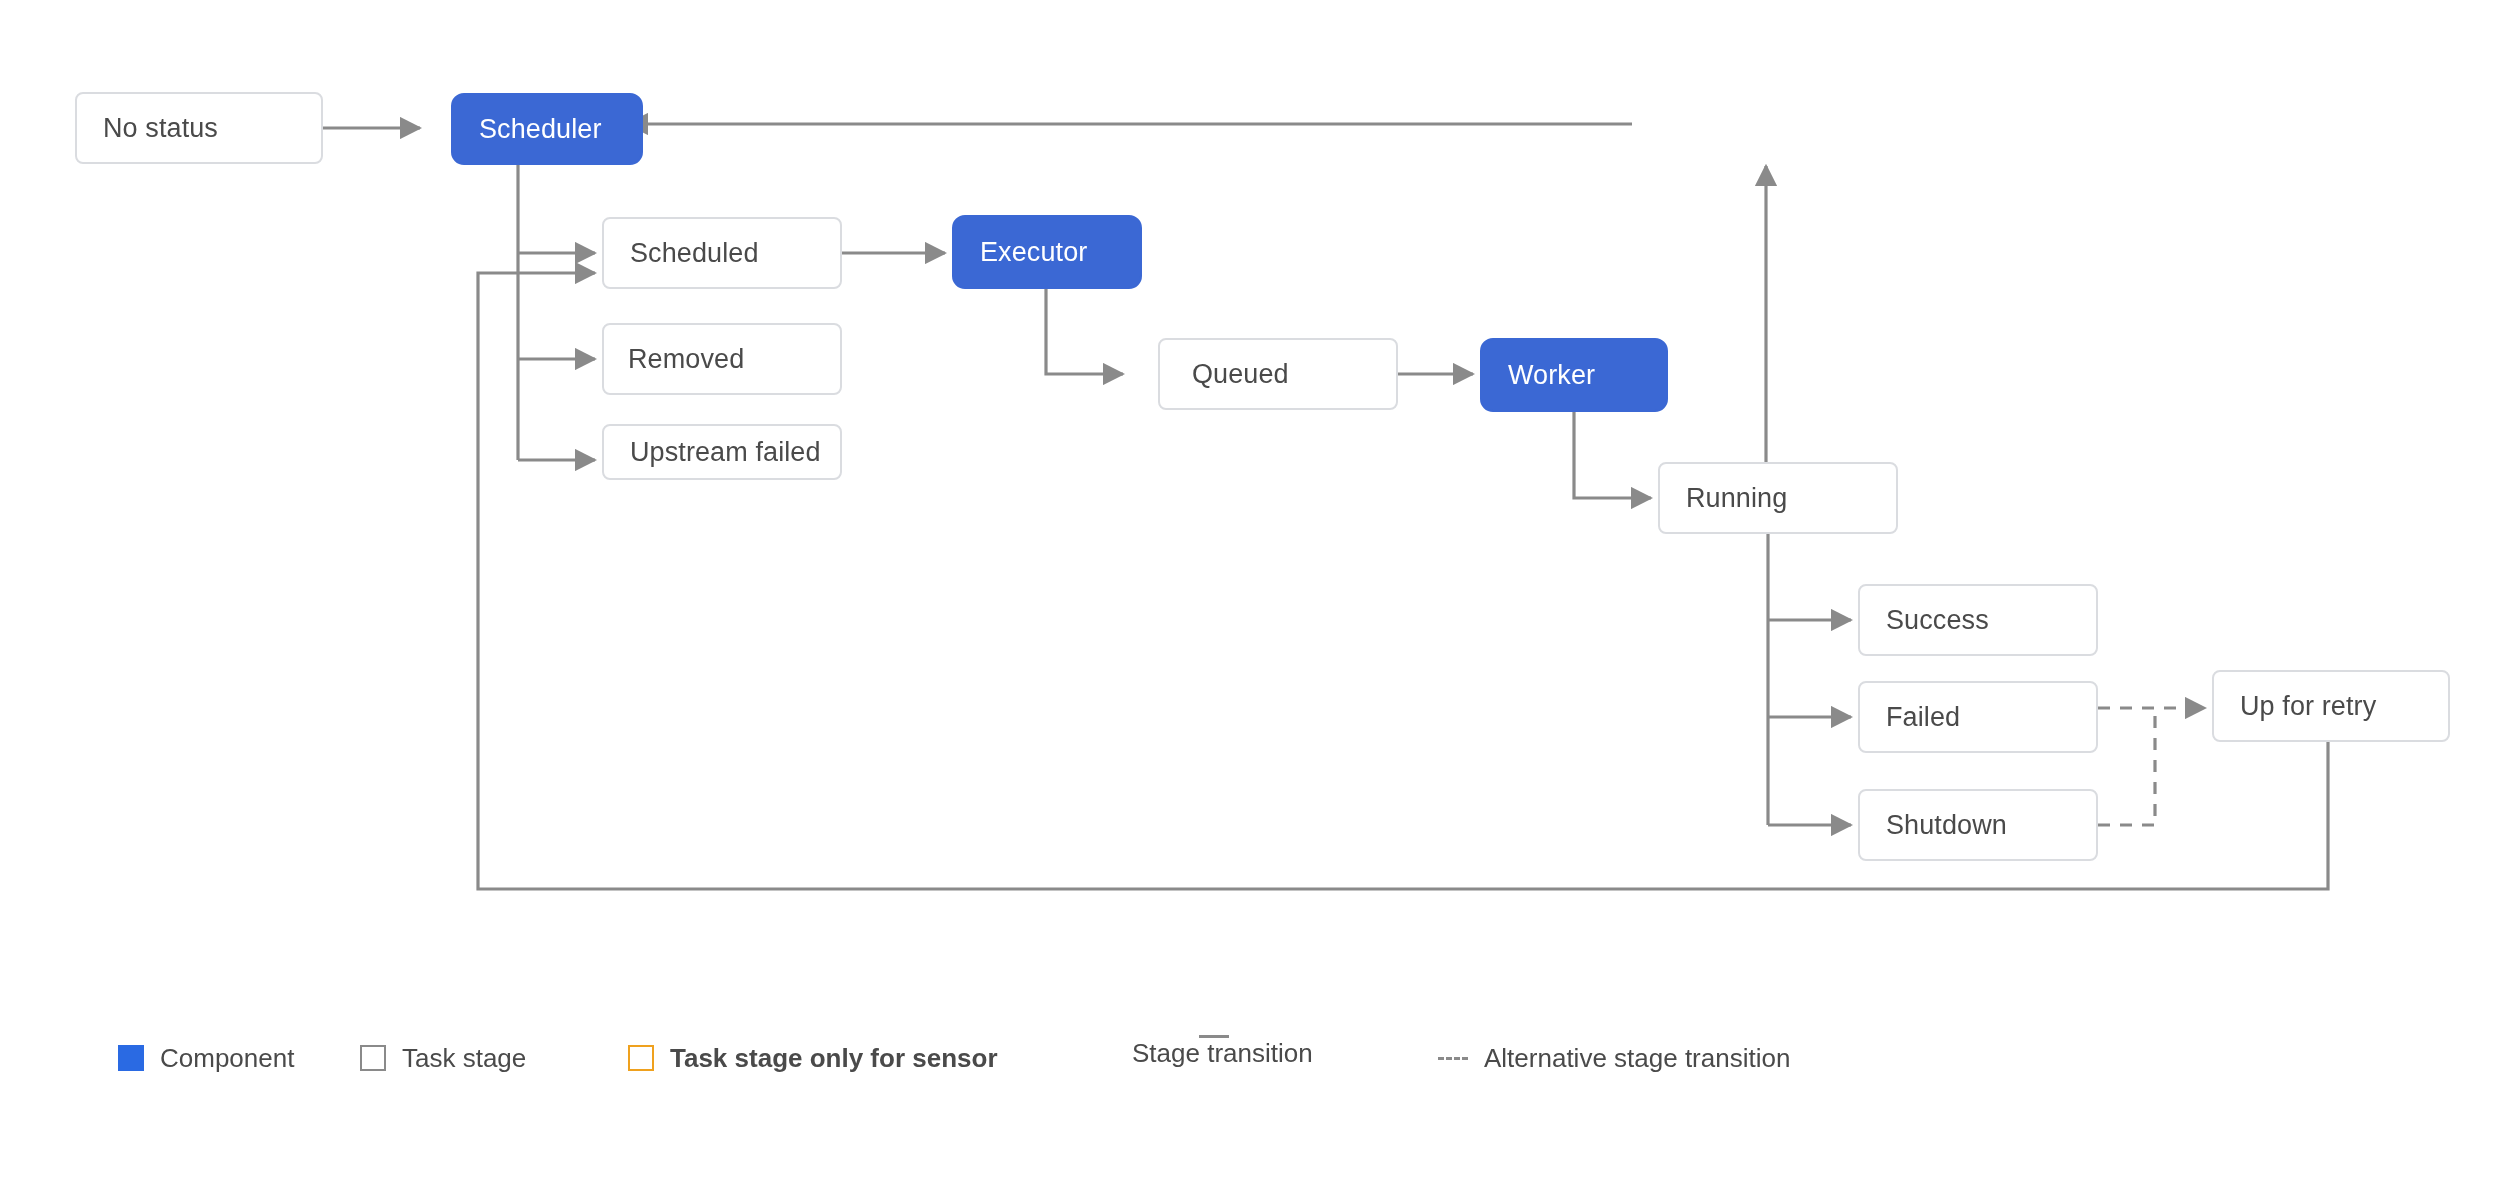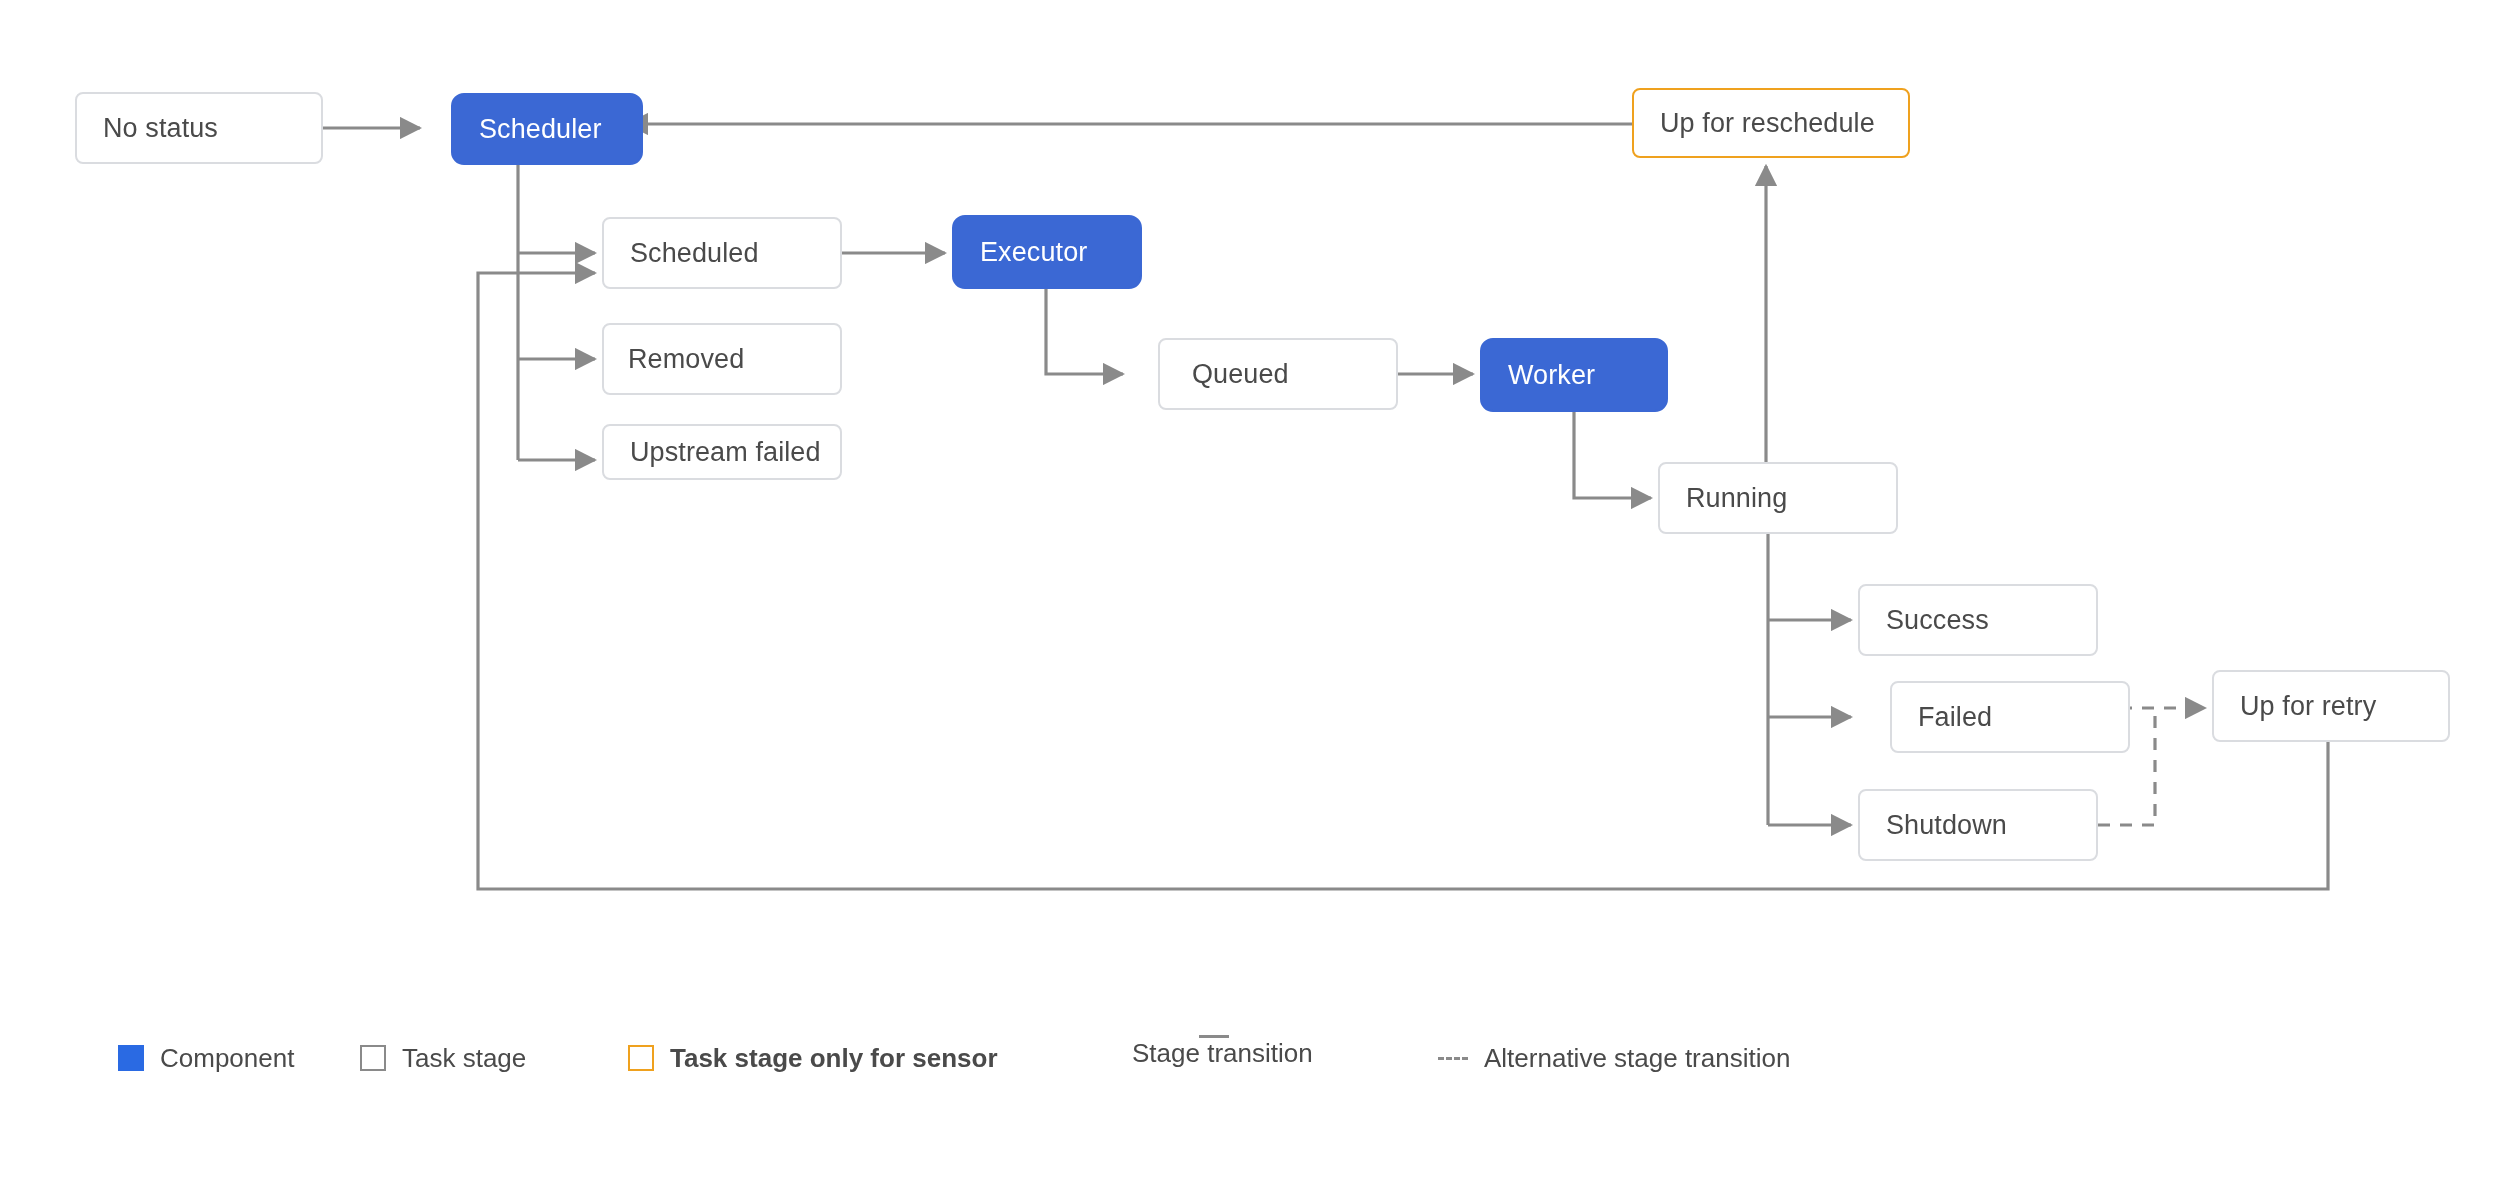--- a/index.html
+++ b/index.html
@@ -139,23 +139,20 @@
   </svg>
 
   <div class="node stage" style="left:75px; top:92px; width:248px; height:72px;">
     <span>No status</span>
   </div>
 
   <div class="node component" style="left:427px; top:93px; width:192px; height:72px;margin-left:24px;">
     <span>Scheduler</span>
   </div>
 
-  <div class="node sensor" style="left:1632px; top:88px; width:278px; height:70px;">
-    <span>Up for reschedule</span>
-  </div>
 
   <div class="node stage" style="left:602px; top:217px; width:240px; height:72px;">
     <span>Scheduled</span>
   </div>
 
   <div class="node component" style="left:952px; top:215px; width:190px; height:74px;">
     <span>Executor</span>
   </div>
 
   <div class="node stage" style="left:602px; top:323px; width:240px; height:72px;padding-left:24px;">
@@ -175,21 +172,21 @@
   </div>
 
   <div class="node stage" style="left:1658px; top:462px; width:240px; height:72px;">
     <span>Running</span>
   </div>
 
   <div class="node stage" style="left:1858px; top:584px; width:240px; height:72px;">
     <span>Success</span>
   </div>
 
-  <div class="node stage" style="left:1858px; top:681px; width:240px; height:72px;margin-left:32px;">
+  <div class="node stage" style="left:1858px; top:681px; width:240px; height:72px;">
     <span>Failed</span>
   </div>
 
   <div class="node stage" style="left:2212px; top:670px; width:238px; height:72px;">
     <span>Up for retry</span>
   </div>
 
   <div class="node stage" style="left:1858px; top:789px; width:240px; height:72px;">
     <span>Shutdown</span>
   </div>

